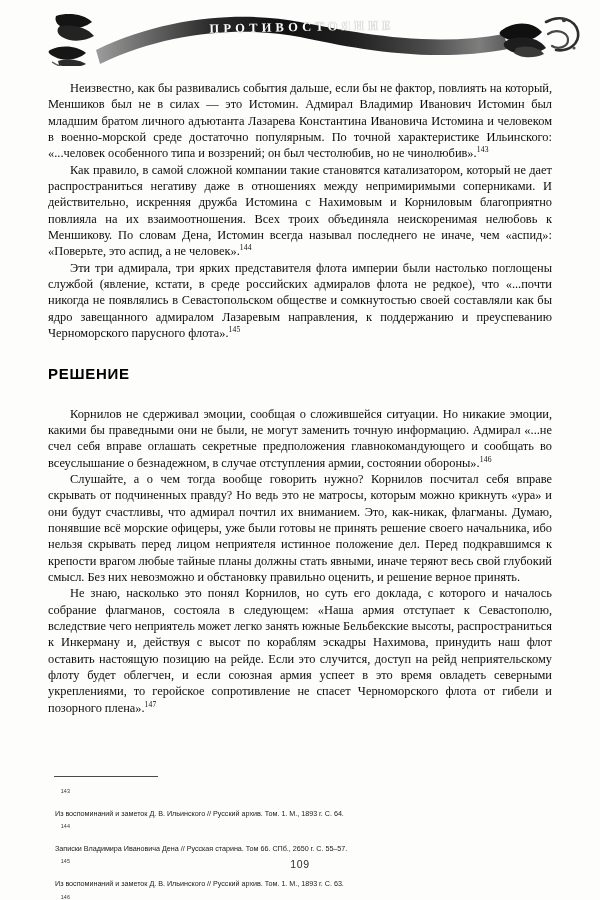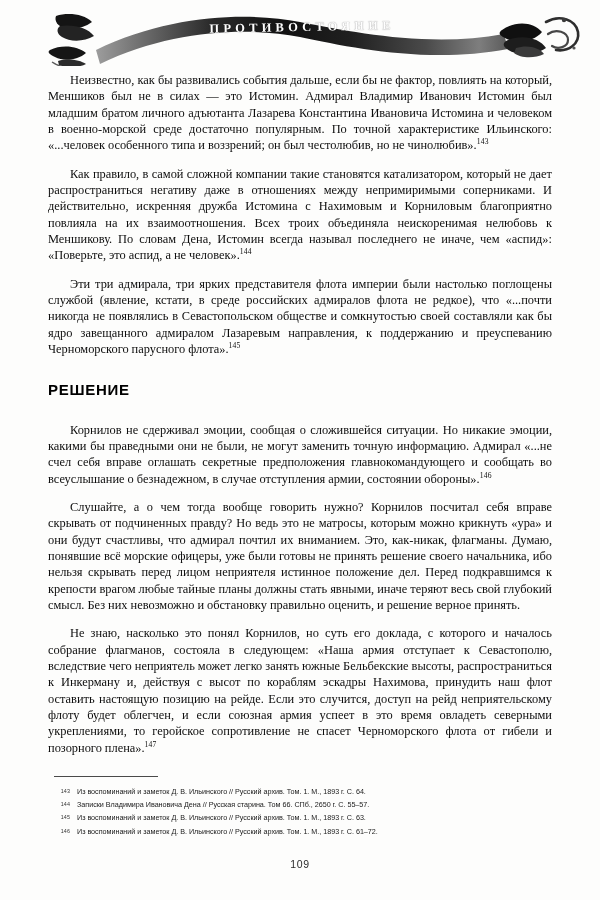--- a/index.html
+++ b/index.html
@@ -49,33 +49,33 @@
     transform: rotate(-1.1deg);
     text-shadow: 0 0 1px rgba(0,0,0,.55);
     white-space: nowrap;
     pointer-events: none;
   }
 
   
   #content {
     position: absolute;
     left: 48px;
-    top: 72px;
+    top: 80px;
     width: 504px;
   }
   p.para {
     margin: 0;
     text-align: justify;
     text-indent: 22px;
     font-size: 12.4px;
     line-height: 16.35px;
     hyphens: manual;
     word-spacing: -0.1px;
   }
-  p.para + p.para { margin-top: 12px; }
+  p.para + p.para { margin-top: 0; }
 
   sup.fn {
     font-size: 7.6px;
     vertical-align: super;
     line-height: 0;
     letter-spacing: .2px;
   }
 
   h2.section {
     margin: 0;
@@ -104,20 +104,21 @@
     margin: 0 0 9px 6px;
   }
   .fn-row {
     display: flex;
     align-items: flex-start;
     font-size: 7.2px;
     line-height: 11.6px;
     color: #1a1a1a;
     margin-bottom: 1.6px;
     white-space: nowrap;
+    flex-direction: column;
   }
   .fn-num {
     width: 22px;
     flex: 0 0 22px;
     text-align: right;
     font-size: 5.4px;
     padding-top: 0px;
     color: #333;
     letter-spacing: .1px;
   }

